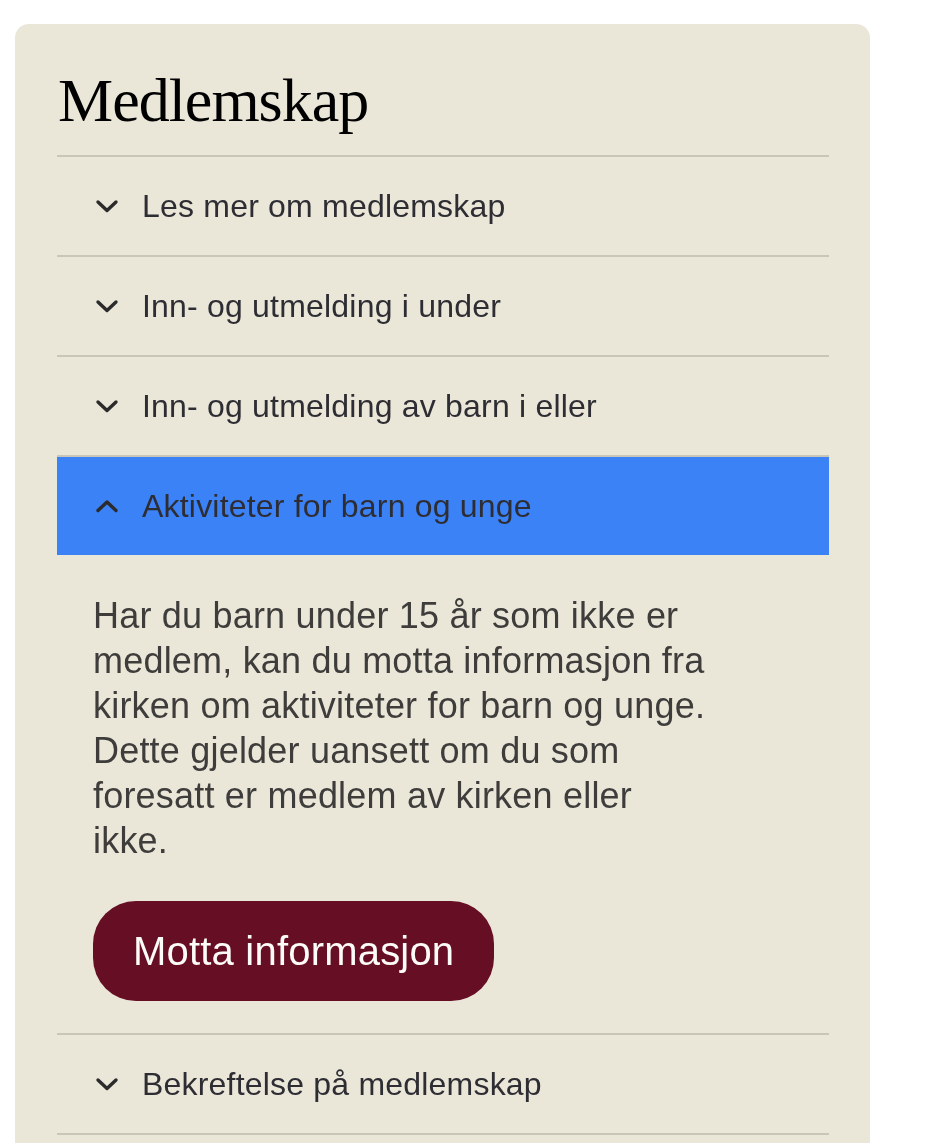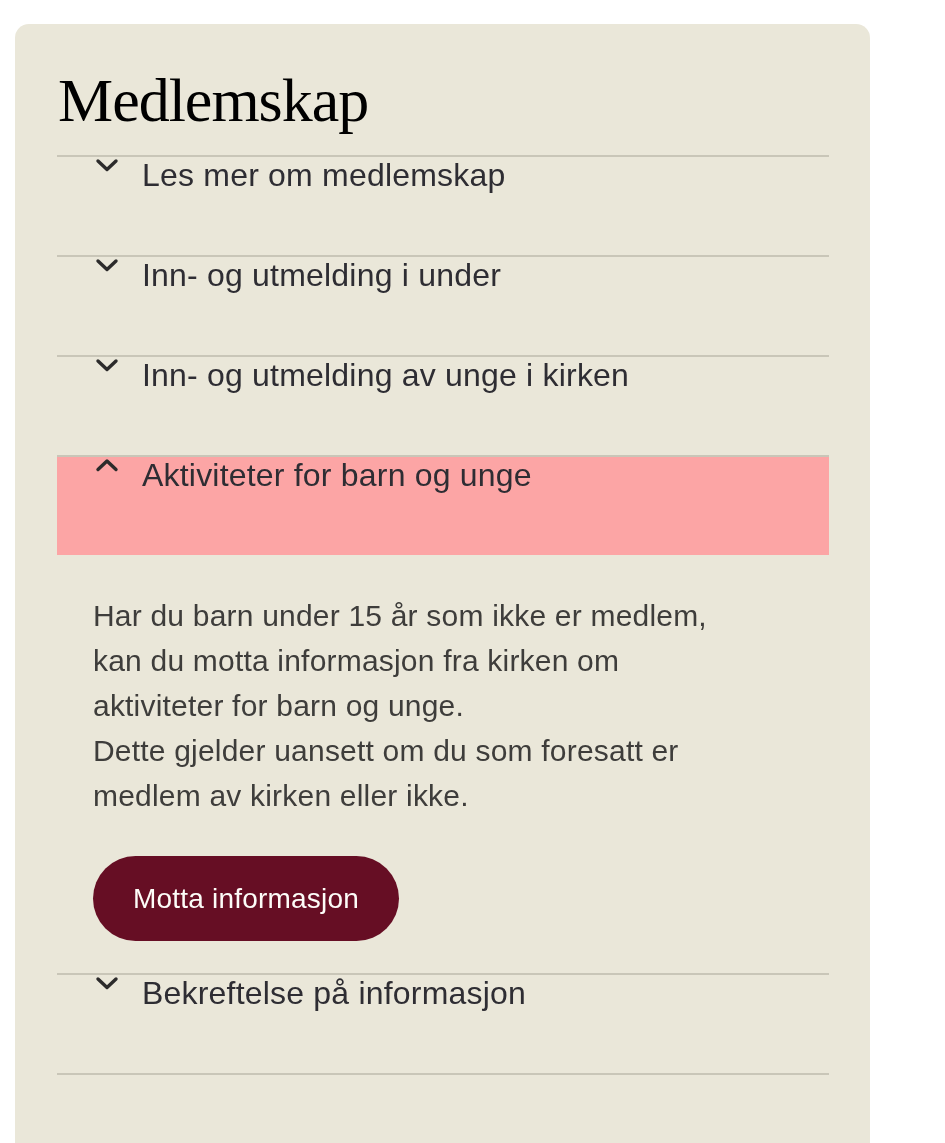--- a/index.html
+++ b/index.html
@@ -33,27 +33,28 @@
   }
   .divider {
     height: 0;
     border: none;
     border-top: 2px solid #c9c6b8;
     margin: 0;
   }
   .acc-row {
     height: 98px;
     display: flex;
+    align-items: center;
     padding-left: 38px;
     gap: 23px;
     cursor: pointer;
     box-sizing: border-box;
   }
   .acc-row.expanded {
-    background: #fca5a5;
+    background: #3b82f6;
   }
   .acc-label {
     font-size: 32px;
     color: #2e2d33;
     letter-spacing: 0.2px;
   }
   .chevron {
     width: 24px;
     height: 16px;
     flex: 0 0 auto;
@@ -65,39 +66,39 @@
     stroke-width: 3.4;
     stroke-linecap: round;
     stroke-linejoin: round;
   }
   .acc-panel {
     padding: 38px 0 32px 36px;
   }
   .acc-panel p {
     width: 620px;
     margin: 0;
-    font-size: 30px;
+    font-size: 36px;
     line-height: 45px;
     color: #3e3d3b;
     letter-spacing: 0.2px;
   }
   .acc-panel p + p {
   }
   .pill-button {
     display: inline-block;
     margin-top: 38px;
-    height: 85px;
+    height: 100px;
     line-height: 85px;
     padding: 0 40px;
     border: none;
     border-radius: 43px;
     background: #660e24;
     color: #fdfcf8;
     font-family: "Liberation Sans", sans-serif;
-    font-size: 28px;
+    font-size: 40px;
     letter-spacing: 0.2px;
     cursor: pointer;
   }
 </style>
 </head>
 <body>
 
 <div class="card">
 
   <h1 class="card-title">Medlemskap</h1>
@@ -119,21 +120,21 @@
     </svg>
     <span class="acc-label">Inn- og utmelding i under</span>
   </div>
 
   <hr class="divider">
 
   <div class="acc-row">
     <svg class="chevron" viewBox="0 0 24 16">
       <polyline points="3,4 12,12.5 21,4"></polyline>
     </svg>
-    <span class="acc-label">Inn- og utmelding av unge i kirken</span>
+    <span class="acc-label">Inn- og utmelding av barn i eller</span>
   </div>
 
   <hr class="divider">
 
   <div class="acc-row expanded">
     <svg class="chevron" viewBox="0 0 24 16">
       <polyline points="3,12.5 12,4 21,12.5"></polyline>
     </svg>
     <span class="acc-label">Aktiviteter for barn og unge</span>
   </div>
@@ -143,18 +144,18 @@
     <p>Dette gjelder uansett om du som foresatt er medlem av kirken eller ikke.</p>
     <button class="pill-button">Motta informasjon</button>
   </div>
 
   <hr class="divider">
 
   <div class="acc-row">
     <svg class="chevron" viewBox="0 0 24 16">
       <polyline points="3,4 12,12.5 21,4"></polyline>
     </svg>
-    <span class="acc-label">Bekreftelse på informasjon</span>
+    <span class="acc-label">Bekreftelse på medlemskap</span>
   </div>
 
   <hr class="divider">
 
 </div>
 
 </body></html>

